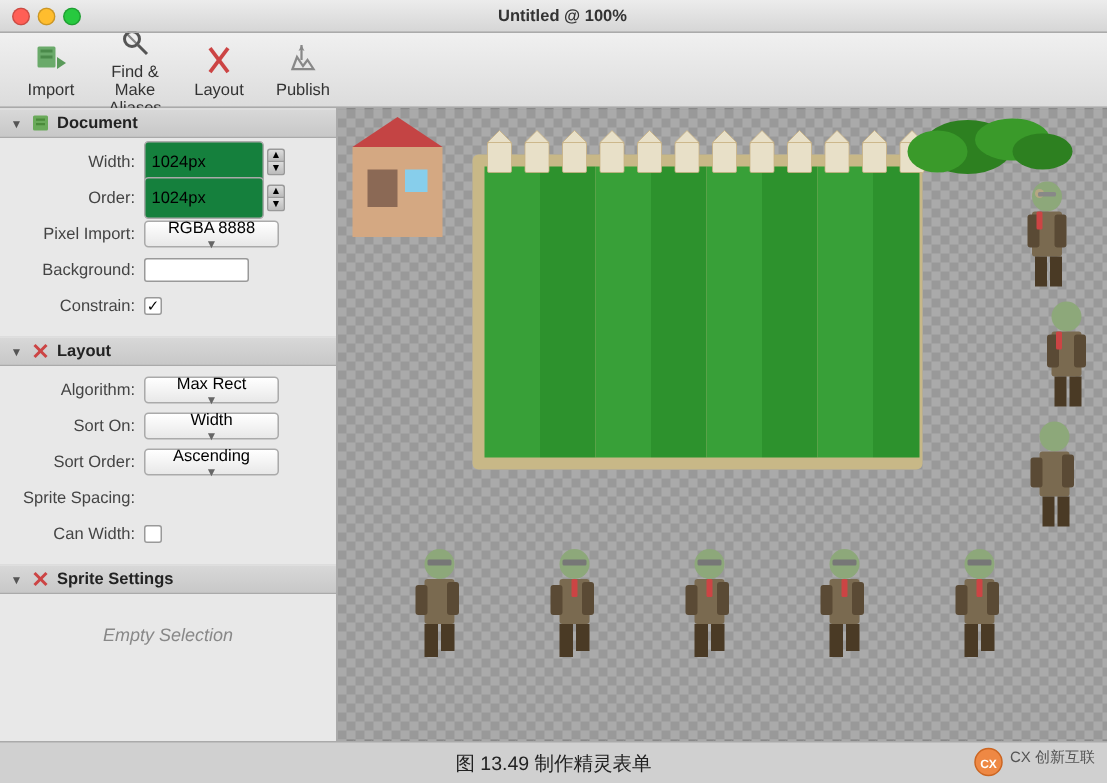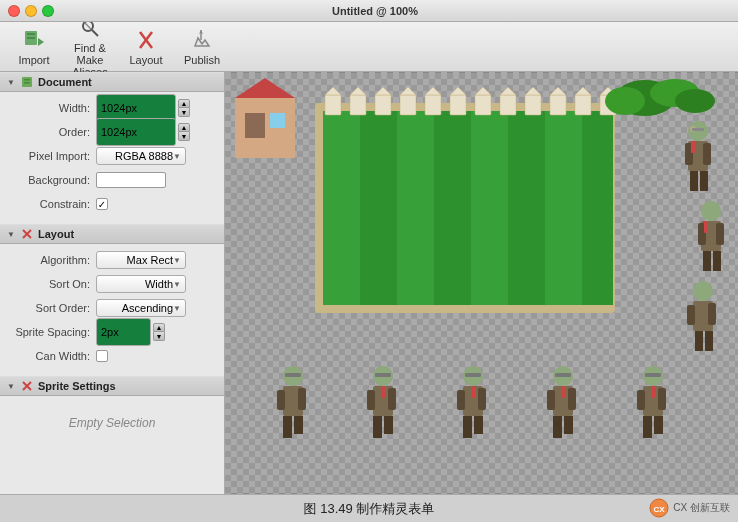--- a/index.html
+++ b/index.html
@@ -172,22 +172,23 @@
     .select-box {
       background: linear-gradient(to bottom, #fff, #e8e8e8);
       border: 1px solid #aaa;
       border-radius: 3px;
       height: 18px;
       padding: 0 4px;
       font-size: 11px;
       width: 90px;
       display: flex;
       align-items: center;
-      justify-content: flex-end;
+      justify-content: center;
       cursor: pointer;
+      flex-direction: column;
     }
     .select-arrow { font-size: 8px; color: #666; }
 
     .color-box {
       width: 70px; height: 16px;
       border: 1px solid #999;
       background: white;
       border-radius: 2px;
     }
 
@@ -399,29 +400,20 @@
         <span class="form-label">Sort Order:</span>
         <div class="form-control">
           <div class="select-box">
             <span>Ascending</span>
             <span class="select-arrow">▼</span>
           </div>
         </div>
       </div>
       <div class="form-row">
         <span class="form-label">Sprite Spacing:</span>
-        <div class="form-control">
-          <div class="input-box" style="width:55px;">
-            <span>2px</span>
-          </div>
-          <div class="input-stepper">
-            <div class="stepper-btn">▲</div>
-            <div class="stepper-btn">▼</div>
-          </div>
-        </div>
       </div>
       <div class="form-row">
         <span class="form-label">Can Width:</span>
         <div class="form-control">
           <div class="checkbox"></div>
         </div>
       </div>
     </div>
 
     <div class="section-header">
@@ -585,20 +577,20 @@
       <rect x="156" y="313" width="4" height="12" fill="#c44" rx="1"></rect>
       <rect x="246" y="313" width="4" height="12" fill="#c44" rx="1"></rect>
       <rect x="336" y="313" width="4" height="12" fill="#c44" rx="1"></rect>
       <rect x="426" y="313" width="4" height="12" fill="#c44" rx="1"></rect>
     </svg>
   </div>
 </div>
 
 <div class="status-bar" style="position:relative;">
   <span>图 13.49   制作精灵表单</span>
-  <div class="watermark" style="position:absolute;right:8px;bottom:4px;display:flex;align-items:center;gap:4px;">
+  <div class="watermark" style="position:absolute;right:8px;bottom:4px;display:flex;align-items:flex-start;gap:4px;">
     <svg width="20" height="20" viewBox="0 0 20 20">
       <circle cx="10" cy="10" r="9" fill="#e84" stroke="#c62" stroke-width="1"></circle>
       <text x="10" y="14" text-anchor="middle" font-size="8" fill="white" font-weight="bold">CX</text>
     </svg>
     <span style="font-size:10px;color:#555;">CX 创新互联</span>
   </div>
 </div>
 
 </body></html>

